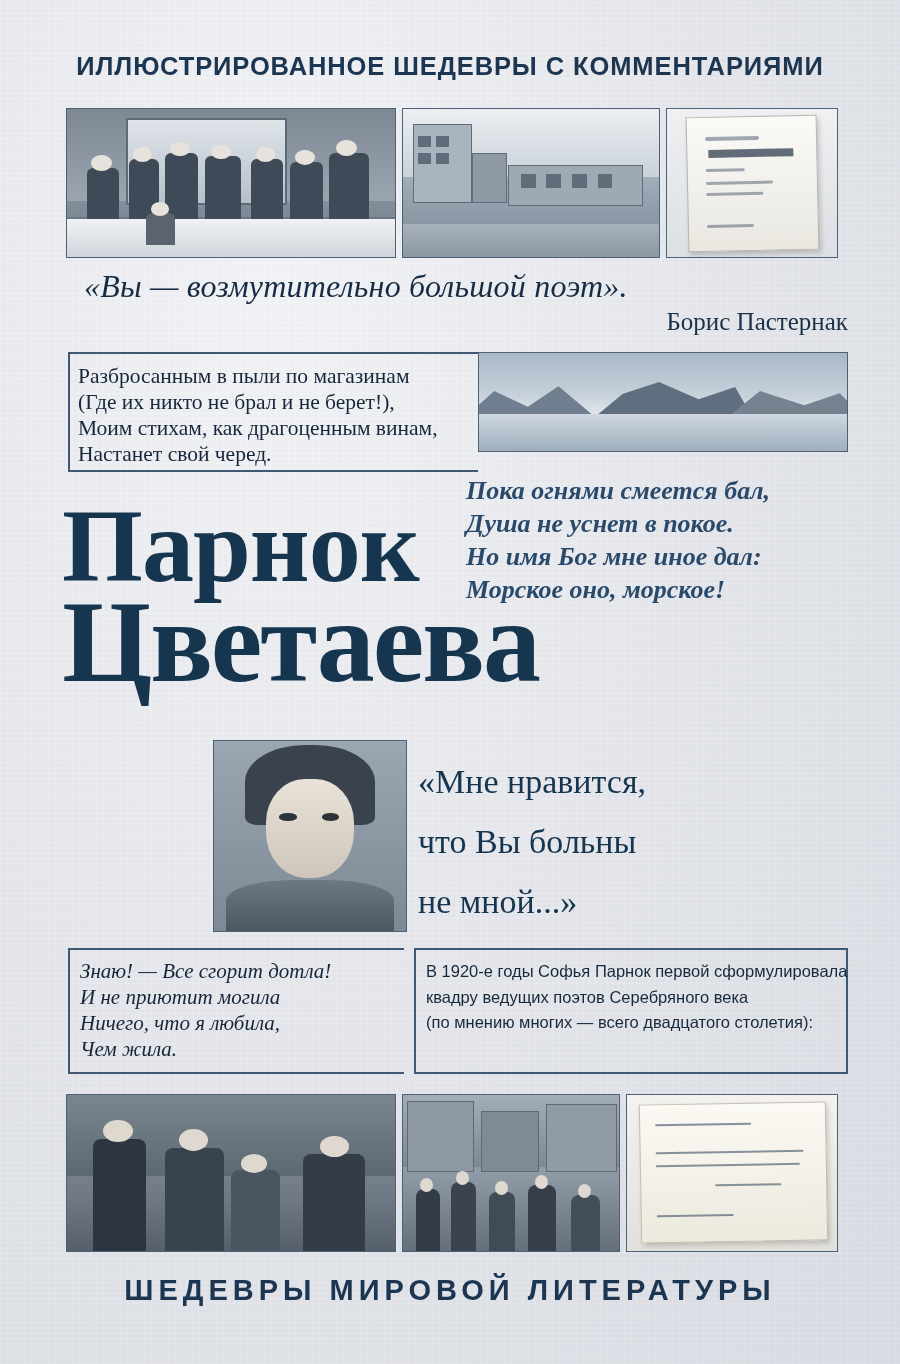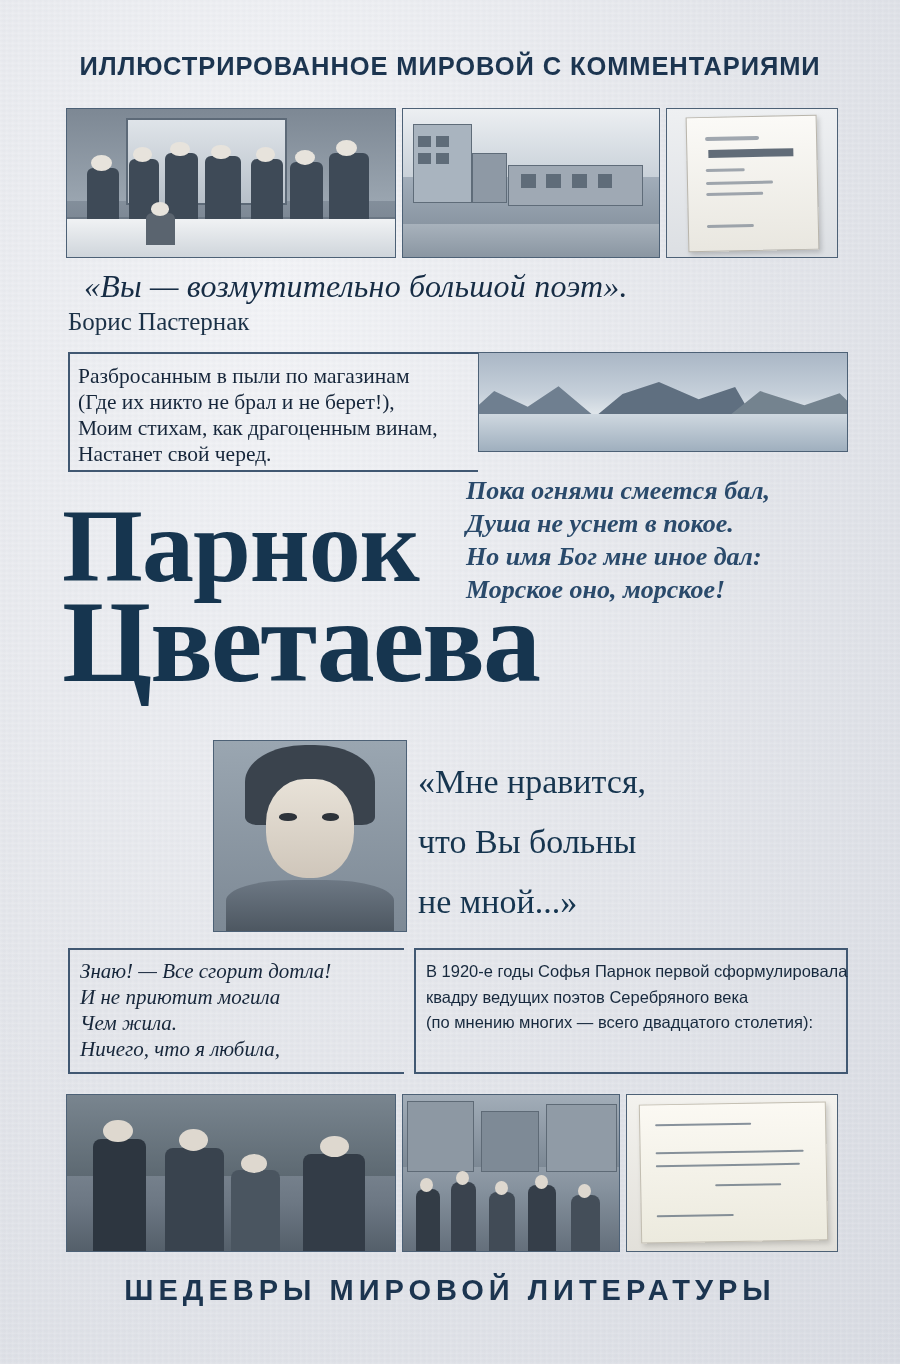--- a/index.html
+++ b/index.html
@@ -121,21 +121,21 @@
     font-size: 32px;
     color: #162c44;
     letter-spacing: .2px;
     margin-left: 16px;
   }
   .quote-author {
     position: absolute;
     top: 308px;
     left: 68px;
     width: 780px;
-    text-align: left;
+    text-align: right;
     font-family: "Liberation Serif", serif;
     font-size: 25px;
     color: #1b3147;
   }
 
   
   .poem-box {
     position: absolute;
     top: 352px;
     left: 68px;
@@ -325,21 +325,21 @@
     color: #1c3550;
   }
 </style>
 </head>
 <body>
 
 <div class="cover">
 
   <div class="paper-noise"></div>
 
-  <div class="top-banner">ИЛЛЮСТРИРОВАННОЕ МИРОВОЙ С КОММЕНТАРИЯМИ</div>
+  <div class="top-banner">ИЛЛЮСТРИРОВАННОЕ ШЕДЕВРЫ С КОММЕНТАРИЯМИ</div>
 
   <div class="strip-top">
 
     <div class="ph ph-1 photo-a">
       <div class="sc-wall"></div>
       <div class="sc-door"></div>
       <div class="sc-counter"></div>
       <div class="fig" style="left:6%;  width:10%; height:34%;"></div>
       <div class="fig-head" style="left:7.2%; bottom:58%; width:6.5%; height:11%;"></div>
       <div class="fig" style="left:19%; width:9%;  height:40%;"></div>
@@ -425,22 +425,22 @@
 
   <div class="title-quote">
     <div>«Мне нравится,</div>
     <div>что Вы больны</div>
     <div>не мной...»</div>
   </div>
 
   <div class="box-left">
     <div class="line">Знаю! — Все сгорит дотла!</div>
     <div class="line">И не приютит могила</div>
+    <div class="line">Ничего, что я любила,</div>
     <div class="line">Чем жила.</div>
-    <div class="line">Ничего, что я любила,</div>
   </div>
 
   <div class="box-right">
     <div class="line">В 1920-е годы Софья Парнок первой сформулировала</div>
     <div class="line">квадру  ведущих  поэтов  Серебряного  века</div>
     <div class="line">(по мнению многих —  всего двадцатого столетия):</div>
   </div>
 
   <div class="strip-bottom">
 

